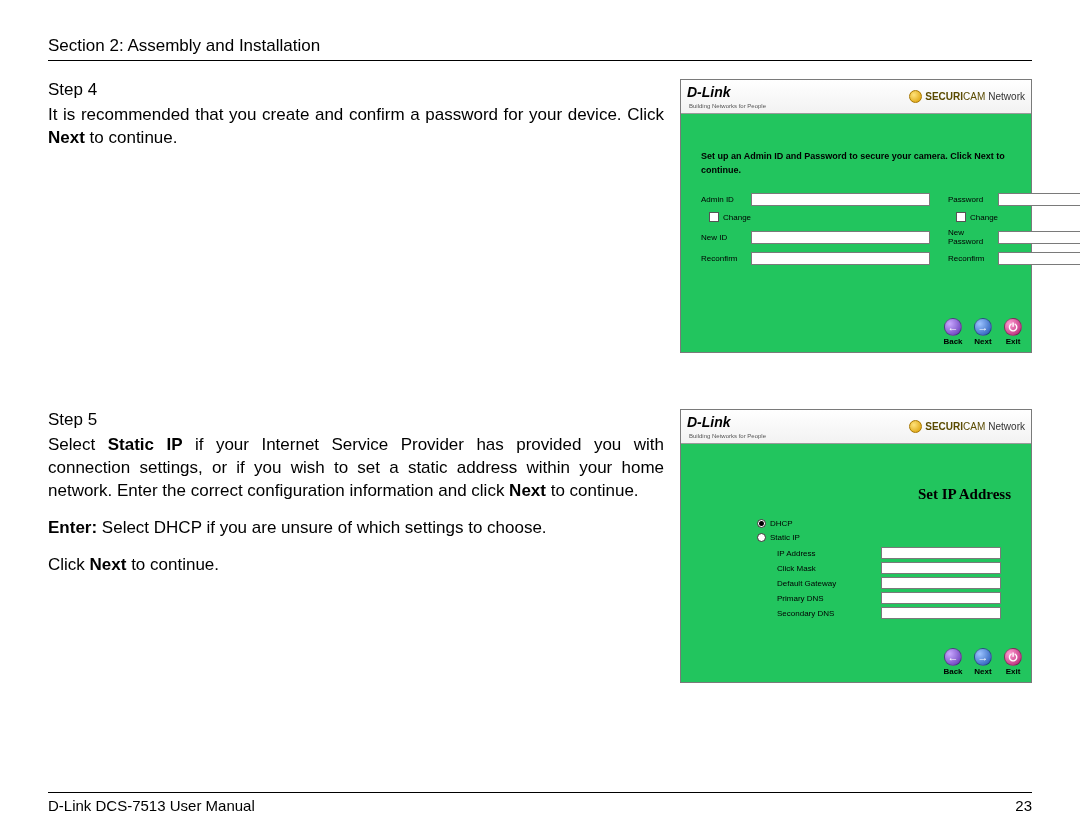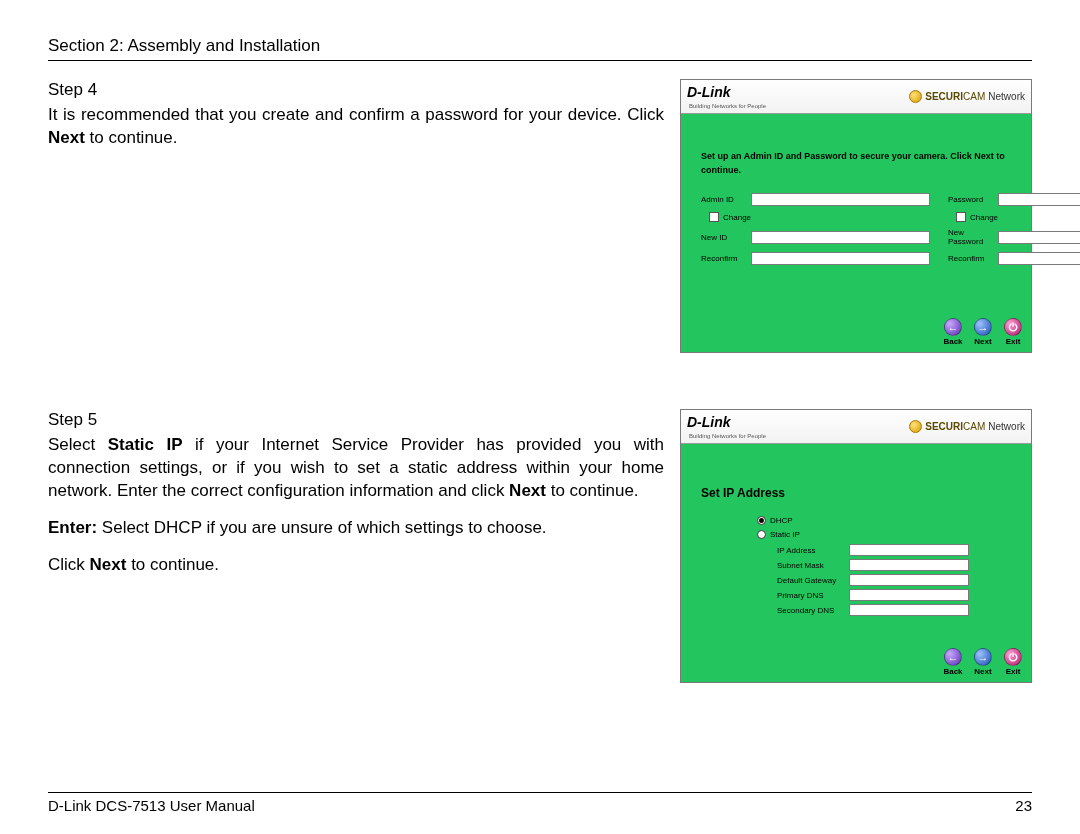--- a/index.html
+++ b/index.html
@@ -18,35 +18,35 @@
   .wiz-header { background: linear-gradient(#fff, #f2f2f2); height: 34px; display: flex; align-items: center; padding: 0 6px; border-bottom: 1px solid #9a9a9a; }
   .brand { font-weight: 700; font-size: 14px; font-style: italic; color: #000; }
   .brand-sub { font-size: 6px; color: #555; margin-left: 2px; line-height: 1; }
   .securicam { margin-left: auto; display: flex; align-items: center; font-size: 10px; color: #5a4a00; }
   .s-yellow { width: 13px; height: 13px; border-radius: 50%; background: radial-gradient(circle at 35% 35%, #ffe27a, #d89b00); margin-right: 3px; border: 1px solid #a87700; }
   .sc-b { font-weight: 700; }
   .sc-net { color: #333; font-weight: 400; margin-left: 3px; }
 
   .wiz-body { padding: 36px 20px 12px 20px; min-height: 200px; position: relative; }
   .wiz-lead { font-weight: 700; font-size: 9px; line-height: 1.5; margin-bottom: 16px; }
-  .wiz-title-center { text-align: left; font-weight: 700; font-size: 12px; margin: 6px 0 16px 0; }
+  .wiz-title-center { text-align: right; font-weight: 700; font-size: 15px; margin: 6px 0 16px 0; font-family: Liberation Serif, serif; }
 
   .grid2 { display: grid; grid-template-columns: 1fr 1fr; column-gap: 18px; row-gap: 6px; font-size: 8px; }
   .field { display: flex; align-items: center; gap: 6px; }
   .field label { width: 44px; }
   .field input[type=text] { flex: 1; height: 13px; background: #fff; border: 1px solid #7a7a7a; }
   .chkline { display: flex; align-items: center; gap: 4px; padding-left: 8px; }
   .chk { width: 10px; height: 10px; border: 1px solid #555; background: #fff; display: inline-block; }
 
   .iplist { padding-left: 56px; font-size: 8px; }
   .radio-row { display: flex; align-items: center; gap: 4px; margin-bottom: 5px; }
   .radio { width: 9px; height: 9px; border-radius: 50%; border: 1px solid #333; background: #fff; display: flex; align-items: center; justify-content: center; }
   .radio.sel::after { content: ""; width: 5px; height: 5px; border-radius: 50%; background: #000; display: block; }
   .ipfield { display: flex; align-items: center; margin: 3px 0 3px 20px; }
-  .ipfield label { width: 72px; }
+  .ipfield label { width: 104px; }
   .ipfield input { width: 120px; height: 12px; border: 1px solid #7a7a7a; background: #fff; }
 
   .wiz-nav { display: flex; justify-content: flex-end; gap: 6px; padding: 4px 6px 6px 0; }
   .navbtn { width: 24px; text-align: center; }
   .navbtn .circ { width: 18px; height: 18px; border-radius: 50%; margin: 0 auto 1px auto; display: flex; align-items: center; justify-content: center; color: #fff; font-weight: 700; font-size: 11px; border: 1px solid rgba(0,0,0,.35); }
   .c-purple { background: radial-gradient(circle at 30% 30%, #c9a8ff, #5a2fb0); }
   .c-blue   { background: radial-gradient(circle at 30% 30%, #9cc3ff, #1a4fb0); }
   .c-pink   { background: radial-gradient(circle at 30% 30%, #ff9cd0, #b01a6f); }
   .navbtn .lbl { font-size: 8px; font-weight: 700; }
 </style>
@@ -167,21 +167,21 @@
             </div>
           <div class="radio-row">
               <span class="radio"></span>
               <span>Static IP</span>
             </div>
           <div class="ipfield">
               <label>IP Address</label>
               <input type="text" style="">
             </div>
           <div class="ipfield">
-              <label>Subnet Mask</label>
+              <label>Click Mask</label>
               <input type="text" style="">
             </div>
           <div class="ipfield">
               <label>Default Gateway</label>
               <input type="text" style="">
             </div>
           <div class="ipfield">
               <label>Primary DNS</label>
               <input type="text" style="">
             </div>

